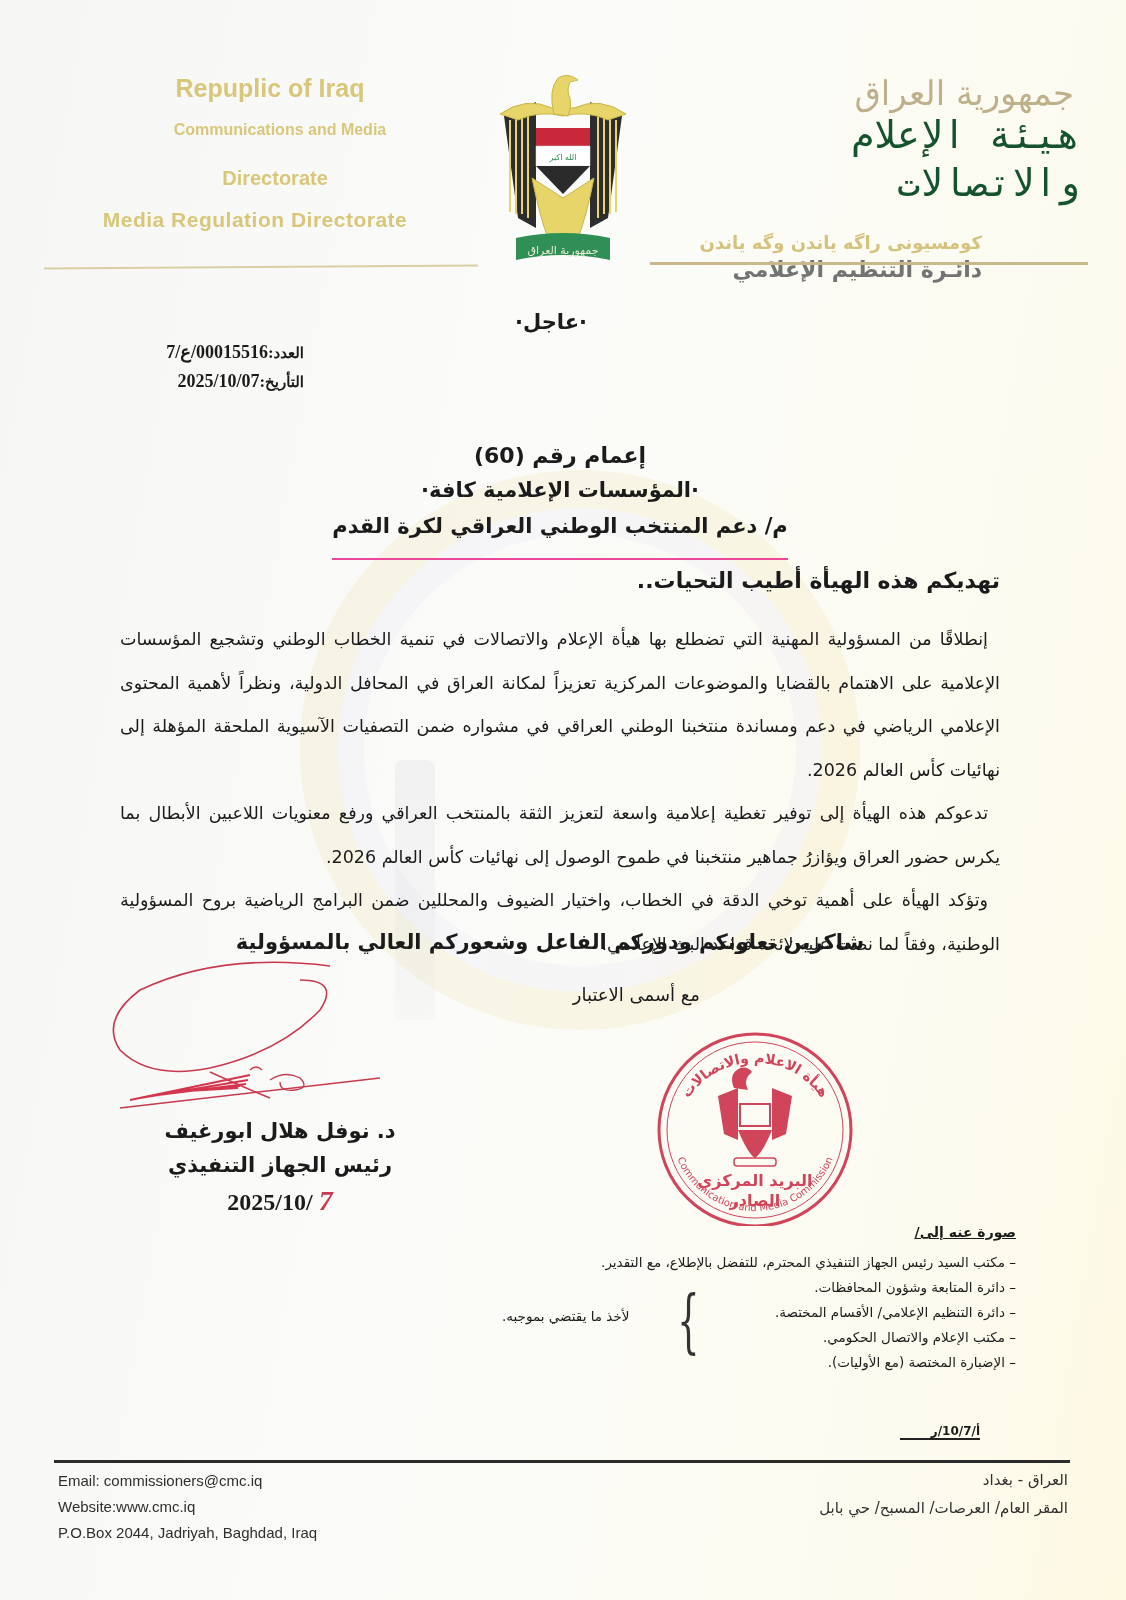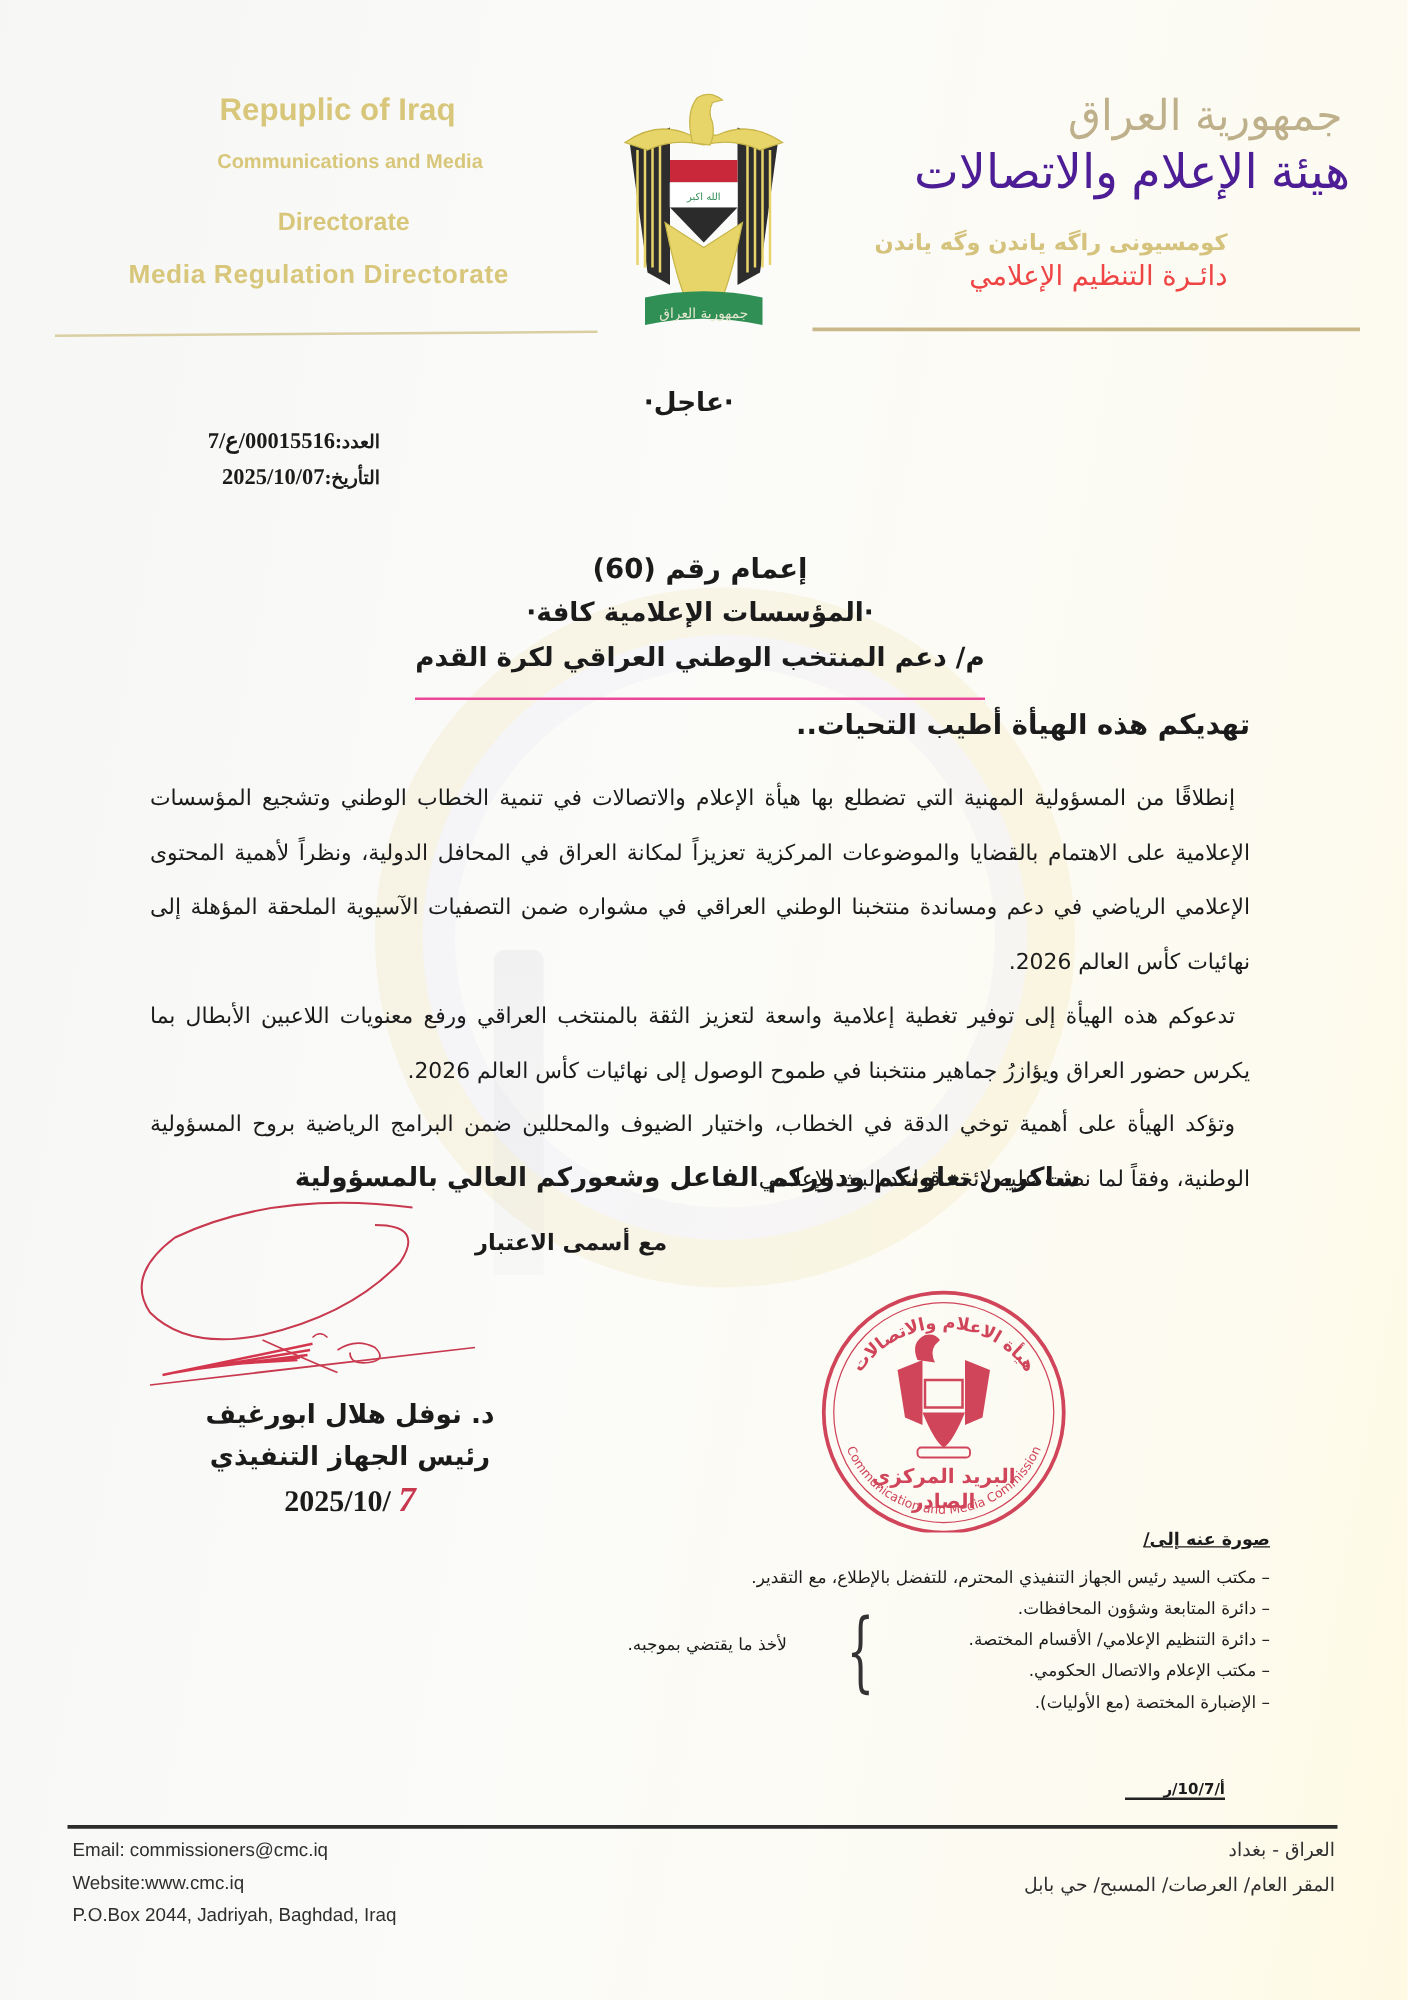--- a/index.html
+++ b/index.html
@@ -30,23 +30,23 @@
     font-family: "Liberation Sans", sans-serif; font-weight: bold; color: #d8c77a; }
   .hdr-en .l1 { font-size: 25px; margin-left: 20px; }
   .hdr-en .l2 { font-size: 16px; margin-top: 18px; margin-left: 40px; }
   .hdr-en .l3 { font-size: 20px; margin-top: 28px; margin-left: 30px; }
   .hdr-en .l4 { font-size: 21px; margin-top: 18px; margin-left: -10px; letter-spacing: 0.5px; }
   .hdr-rule-left { position: absolute; left: 44px; top: 266px; width: 434px; height: 2px; background: #d9cfa3; transform: rotate(-0.4deg); }
   .hdr-rule-right { position: absolute; left: 650px; top: 262px; width: 438px; height: 3px; background: #c9b98a; }
 
   .hdr-ar { position: absolute; left: 660px; top: 72px; width: 440px; text-align: right; direction: rtl; }
   .hdr-ar .cal1 { font-family: "DejaVu Serif", serif; font-size: 34px; color: #bfb08c; padding-right: 26px; line-height: 42px; }
-  .hdr-ar .cal2 { font-family: Liberation Sans, sans-serif; font-size: 38px; color: #4c1d95; padding-right: 20px; line-height: 48px; }
+  .hdr-ar .cal2 { font-family: Liberation Mono, monospace; font-size: 38px; color: #14532d; padding-right: 20px; line-height: 48px; }
   .hdr-ar .kurd { font-size: 18px; font-weight: bold; color: #d4c27d; padding-right: 118px; margin-top: 22px; }
-  .hdr-ar .dir { font-size: 22px; font-weight: normal; color: #ef4444; padding-right: 118px; margin-top: 4px; }
+  .hdr-ar .dir { font-size: 22px; font-weight: bold; color: #737373; padding-right: 118px; margin-top: 4px; }
 
   
   .emblem { position: absolute; left: 496px; top: 68px; width: 134px; height: 206px; }
 
   
   .urgent { position: absolute; left: 515px; top: 310px; font-size: 21px; font-weight: bold; direction: rtl; }
   .ref { position: absolute; left: 124px; top: 338px; width: 180px; direction: rtl; text-align: right;
     font-family: "DejaVu Serif", serif; font-weight: bold; font-size: 15px; line-height: 28px; }
   .ref .num { font-family: "Liberation Serif", serif; font-size: 18px; }
 
@@ -55,21 +55,21 @@
   .titles .t1 { font-size: 22px; line-height: 32px; }
   .titles .t2 { font-size: 21px; line-height: 36px; }
   .titles .t3 { font-size: 21px; line-height: 36px; border-bottom: 2px solid #ec4899; display: inline-block; padding-bottom: 14px; }
 
   
   .greeting { position: absolute; left: 200px; top: 568px; width: 800px; text-align: right; direction: rtl; font-size: 22px; font-weight: bold; }
   .body-text { position: absolute; left: 120px; top: 618px; width: 880px; direction: rtl; text-align: justify; text-align-last: right;
     font-size: 17.5px; line-height: 43.5px; }
   .body-text p { text-indent: 12px; }
   .closing { position: absolute; left: 230px; top: 930px; width: 640px; text-align: center; direction: rtl; font-size: 21px; font-weight: bold; }
-  .regards { position: absolute; left: 380px; top: 984px; width: 320px; text-align: left; direction: rtl; font-size: 18px; font-weight: bold; }
+  .regards { position: absolute; left: 380px; top: 984px; width: 320px; text-align: right; direction: rtl; font-size: 18px; font-weight: normal; }
 
   
   .sig-svg { position: absolute; left: 100px; top: 960px; width: 320px; height: 170px; }
   .signer { position: absolute; left: 160px; top: 1114px; width: 240px; direction: rtl; text-align: center; font-weight: bold; }
   .signer .name { font-size: 21px; line-height: 34px; }
   .signer .role { font-size: 21px; line-height: 34px; }
   .signer .date { font-family: "Liberation Serif", serif; font-size: 24px; line-height: 38px; direction: ltr; }
   .signer .date .day { color: #c8394f; font-style: italic; font-size: 28px; margin-left: 6px; }
 
   

